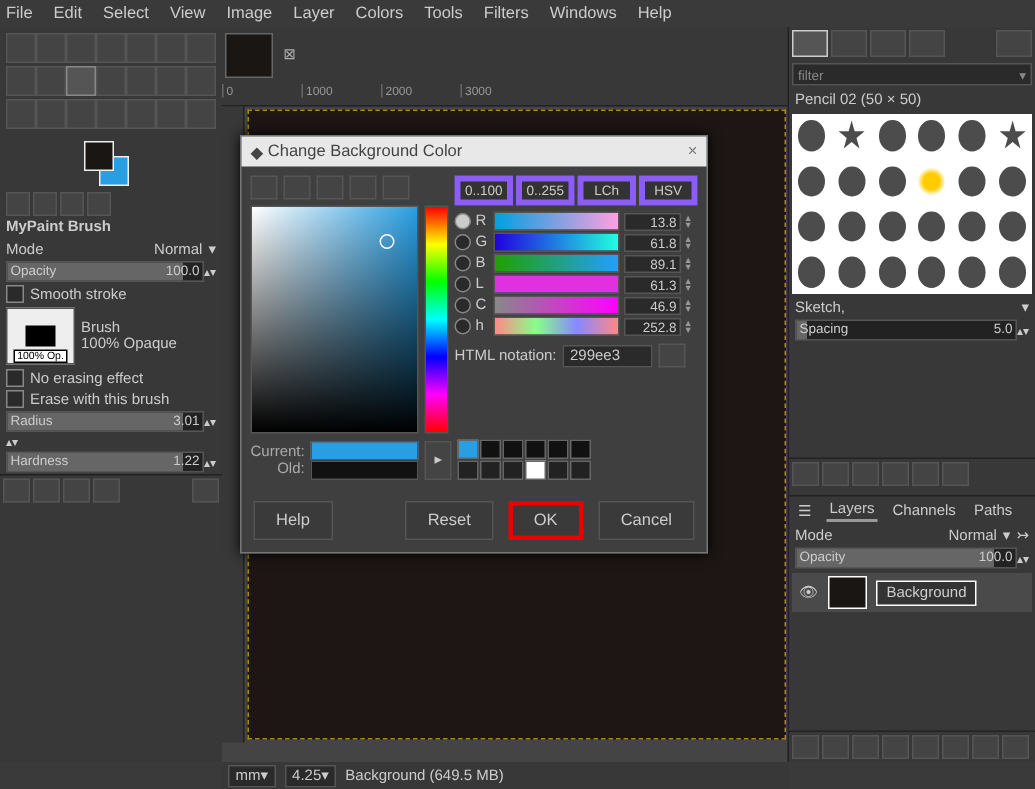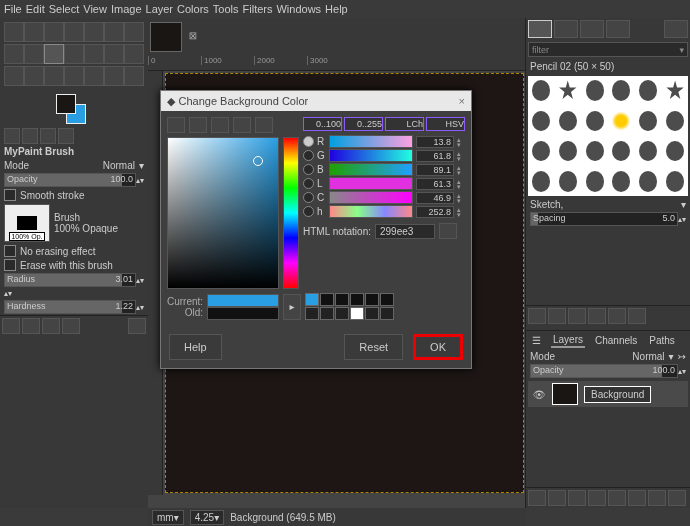--- a/index.html
+++ b/index.html
@@ -1,16 +1,16 @@
 <!DOCTYPE html>
 <html><head>
 <meta charset="utf-8">
 <style>
 html,body{margin:0;padding:0;width:690px;height:526px;background:#3a3a3a;font-family:sans-serif;font-size:10px;color:#ccc;overflow:hidden;position:relative}
-.menubar{background:#3a3a3a;height:18px;display:flex;align-items:center;padding:0 4px;gap:4px;font-size:11px}
+.menubar{background:#3a3a3a;height:18px;display:flex;align-items:center;padding:0 4px;gap:14px;font-size:11px}
 .menubar span{cursor:pointer}
 .toolbox{position:absolute;left:0;top:18px;width:148px;height:490px;background:#383838;border-right:1px solid #222}
 .tool-icons{display:grid;grid-template-columns:repeat(7,18px);gap:2px;padding:4px}
 .tool-icons div{width:18px;height:18px;background:#444;border:1px solid #555}
 .tool-icons div.sel{background:#555;border:1px solid #888}
 .fgbg{position:relative;width:30px;height:30px;margin:4px 0 4px 56px}
 .fgbg .fg{position:absolute;width:18px;height:18px;background:#1a1614;border:1px solid #eee;top:0;left:0}
 .fgbg .bg{position:absolute;width:18px;height:18px;background:#299ee3;border:1px solid #eee;bottom:0;right:0}
 .opt-label{font-weight:bold;padding:2px 4px}
 .opt-row{display:flex;align-items:center;padding:1px 4px;gap:4px;font-size:10px}
@@ -56,21 +56,21 @@
 .dlg-title .x{margin-left:auto;color:#777;cursor:pointer}
 .dlg-body{padding:6px}
 .dlg-tabs{display:flex;gap:4px;margin-bottom:4px}
 .dlg-tabs .t{width:16px;height:14px;background:#444;border:1px solid #555}
 .dlg-main{display:flex;gap:4px}
 .sv-box{width:110px;height:150px;background:linear-gradient(to bottom,transparent,#000),linear-gradient(to right,#fff,#299ee3);position:relative;border:1px solid #555}
 .sv-box .cursor{position:absolute;width:8px;height:8px;border:1px solid #fff;border-radius:50%;right:15px;top:18px}
 .hue-strip{width:14px;height:150px;background:linear-gradient(to bottom,red,#ff0,#0f0,#0ff,#00f,#f0f,red);border:1px solid #555}
 .ch-col{flex:1;display:flex;flex-direction:column;gap:1px}
 .top-btns{display:flex;gap:2px;margin-bottom:3px}
-.top-btns div{flex:1;background:#333;border:1px solid #8b5cf6;font-size:9px;text-align:right;padding:1px 0;cursor:pointer}
+.top-btns div{flex:1;background:#333;border:4px solid #8b5cf6;font-size:9px;text-align:center;padding:1px 0;cursor:pointer}
 .ch-row{display:flex;align-items:center;gap:3px}
 .ch-row .r{width:9px;height:9px;border:1px solid #888;border-radius:50%;background:#2a2a2a}
 .ch-row .r.on{background:#ccc}
 .ch-row .lbl{width:9px;font-size:10px}
 .ch-row .bar{flex:1;height:11px;border:1px solid #555;position:relative}
 .ch-row .val{width:32px;background:#2a2a2a;border:1px solid #555;font-size:9px;text-align:right;padding:0 2px}
 .ch-row .arr{width:8px;font-size:7px;line-height:5px;color:#999}
 .html-row{display:flex;align-items:center;gap:4px;margin-top:4px;font-size:10px}
 .html-row .inp{background:#2a2a2a;border:1px solid #555;padding:1px 4px;font-size:10px;color:#ccc;width:50px}
 .html-row .eyedrop{width:16px;height:14px;background:#444;border:1px solid #555}
@@ -405,14 +405,15 @@
           <div style="background:#222"></div>
           <div style="background:#222"></div>
         </div>
       </div>
     </div>
   </div>
   <div class="dlg-btns">
     <button style="margin-right:auto">Help</button>
     <button>Reset</button>
     <button class="ok">OK</button>
+    <button>Cancel</button>
   </div>
 </div>
 
 </body></html>

